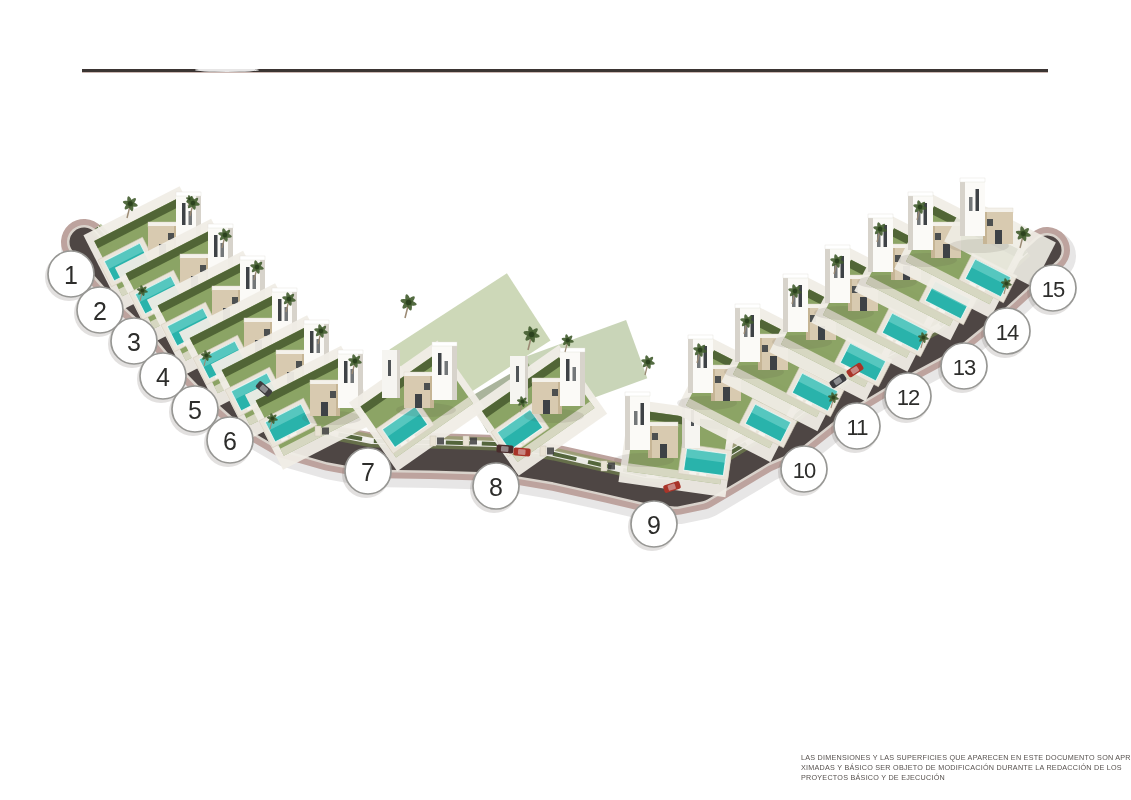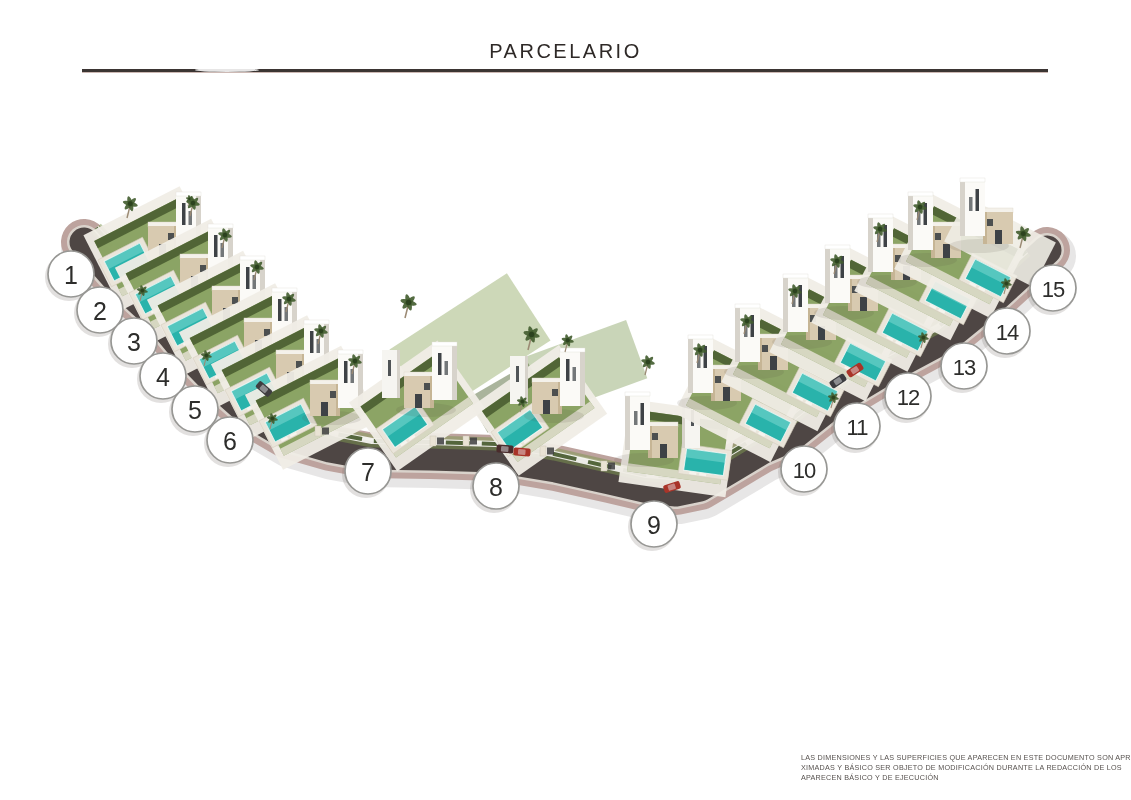--- a/index.html
+++ b/index.html
@@ -13,21 +13,20 @@
         opacity:.88;border-radius:50%;}
   .plan-svg{position:absolute;left:0;top:0;}
   .disclaimer{position:absolute;left:801px;top:753px;width:322px;font-size:7.2px;
         line-height:10px;letter-spacing:.25px;color:#56514e;font-weight:400;}
   .disclaimer div{white-space:nowrap;}
 </style>
 </head>
 <body>
 
 <div class="page">
-  <h1 class="page-title">PARCELARIO</h1>
   <div class="title-rule">
     <span class="rule-smudge"></span>
   </div>
   <svg class="plan-svg" id="plan-svg" width="1131" height="800" viewBox="0 0 1131 800">
       <path d="M84,242 L122,285 L156,316 L185,351 L217,384 L252,415 L288,436 L330,448 L368,455 L430,456 L496,458 L556,468 L610,480 L648,489 L676,492 L700,487 L727,471 L762,450 L790,438 L840,398 L890,368 L946,338 L989,303 L1035,261 L1047,250" fill="none" stroke="rgba(70,60,58,0.13)" stroke-width="52" stroke-linecap="round" stroke-linejoin="round" transform="translate(3,6)"></path>
       <path d="M84,242 L122,285 L156,316 L185,351 L217,384 L252,415 L288,436 L330,448 L368,455 L430,456 L496,458 L556,468 L610,480 L648,489 L676,492 L700,487 L727,471 L762,450 L790,438 L840,398 L890,368 L946,338 L989,303 L1035,261 L1047,250" fill="none" stroke="#bda39e" stroke-width="46" stroke-linecap="round" stroke-linejoin="round"></path>
       <path d="M84,242 L122,285 L156,316 L185,351 L217,384 L252,415 L288,436 L330,448 L368,455 L430,456 L496,458 L556,468 L610,480 L648,489 L676,492 L700,487 L727,471 L762,450 L790,438 L840,398 L890,368 L946,338 L989,303 L1035,261 L1047,250" fill="none" stroke="#d9d2cb" stroke-width="34" stroke-linecap="round" stroke-linejoin="round"></path>
       <path d="M84,242 L122,285 L156,316 L185,351 L217,384 L252,415 L288,436 L330,448 L368,455 L430,456 L496,458 L556,468 L610,480 L648,489 L676,492 L700,487 L727,471 L762,450 L790,438 L840,398 L890,368 L946,338 L989,303 L1035,261 L1047,250" fill="none" stroke="#4e4644" stroke-width="29" stroke-linecap="round" stroke-linejoin="round"></path>
       <path d="M96,228 L134,271 L168,302 L197,337 L229,370 L263,401 L298,422 L336,434 L372,441 L430,442 L496,444 L554,454 L606,466 L646,475 L674,477 L698,472 L722,458 L755,438 L783,426 L832,387 L882,357 L938,327 L981,292 L1026,251" fill="none" stroke="#7d9850" stroke-width="13" opacity="0.5" stroke-linejoin="round"></path>
       <path d="M96,228 L134,271 L168,302 L197,337 L229,370 L263,401 L298,422 L336,434 L372,441 L430,442 L496,444 L554,454 L606,466 L646,475 L674,477 L698,472 L722,458 L755,438 L783,426 L832,387 L882,357 L938,327 L981,292 L1026,251" fill="none" stroke="#fbfaf8" stroke-width="6" opacity="0.9" stroke-linejoin="round"></path>
@@ -801,15 +800,15 @@
       </g>
       <g>
         <circle cx="1051" cy="291" r="24" fill="rgba(110,100,95,0.20)"></circle>
         <circle cx="1053" cy="288" r="23" fill="#ffffff" stroke="#979794" stroke-width="1.7"></circle>
         <text x="1053" y="289" text-anchor="middle" dominant-baseline="central" fill="#2d2d2b" font-family="&quot;Liberation Sans&quot;, sans-serif" font-weight="300" font-size="22" letter-spacing="-1">15</text>
       </g>
     </svg>
   <div class="disclaimer">
     <div>LAS DIMENSIONES Y LAS SUPERFICIES QUE APARECEN EN ESTE DOCUMENTO SON APRO-</div>
     <div>XIMADAS Y BÁSICO SER OBJETO DE MODIFICACIÓN DURANTE LA REDACCIÓN DE LOS</div>
-    <div>APARECEN BÁSICO Y DE EJECUCIÓN</div>
+    <div>PROYECTOS BÁSICO Y DE EJECUCIÓN</div>
   </div>
 </div>
 
 </body></html>

